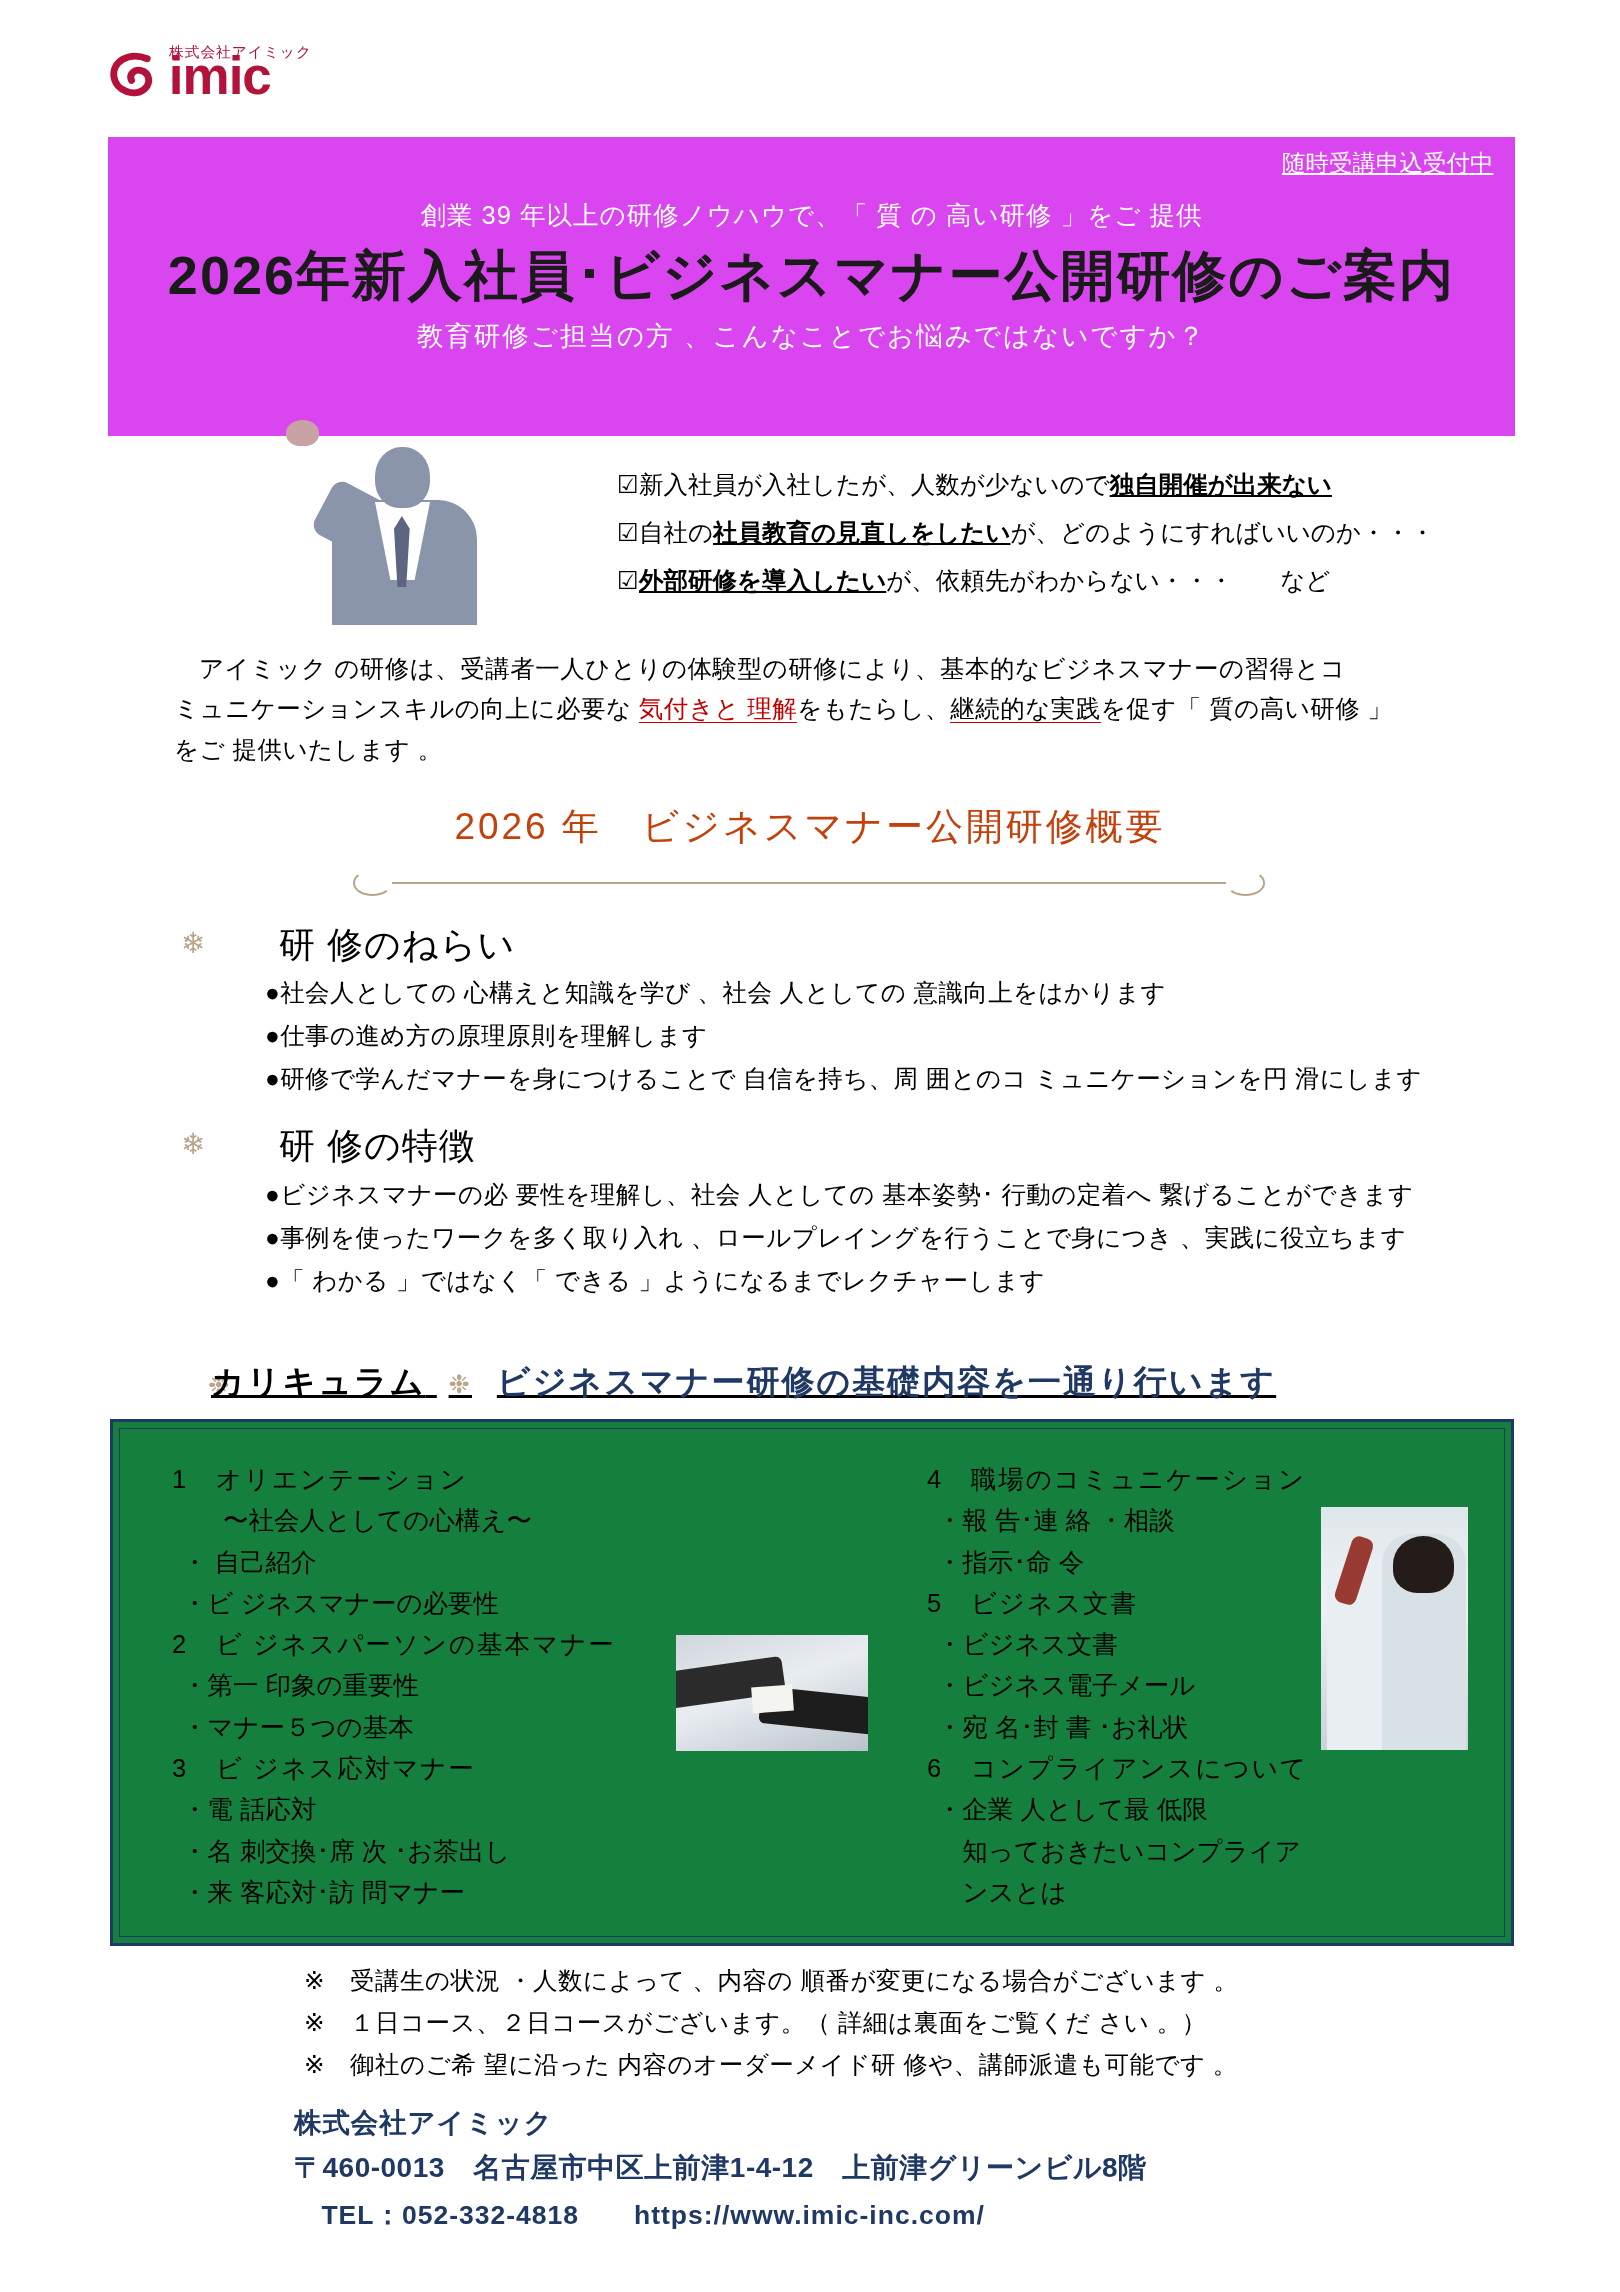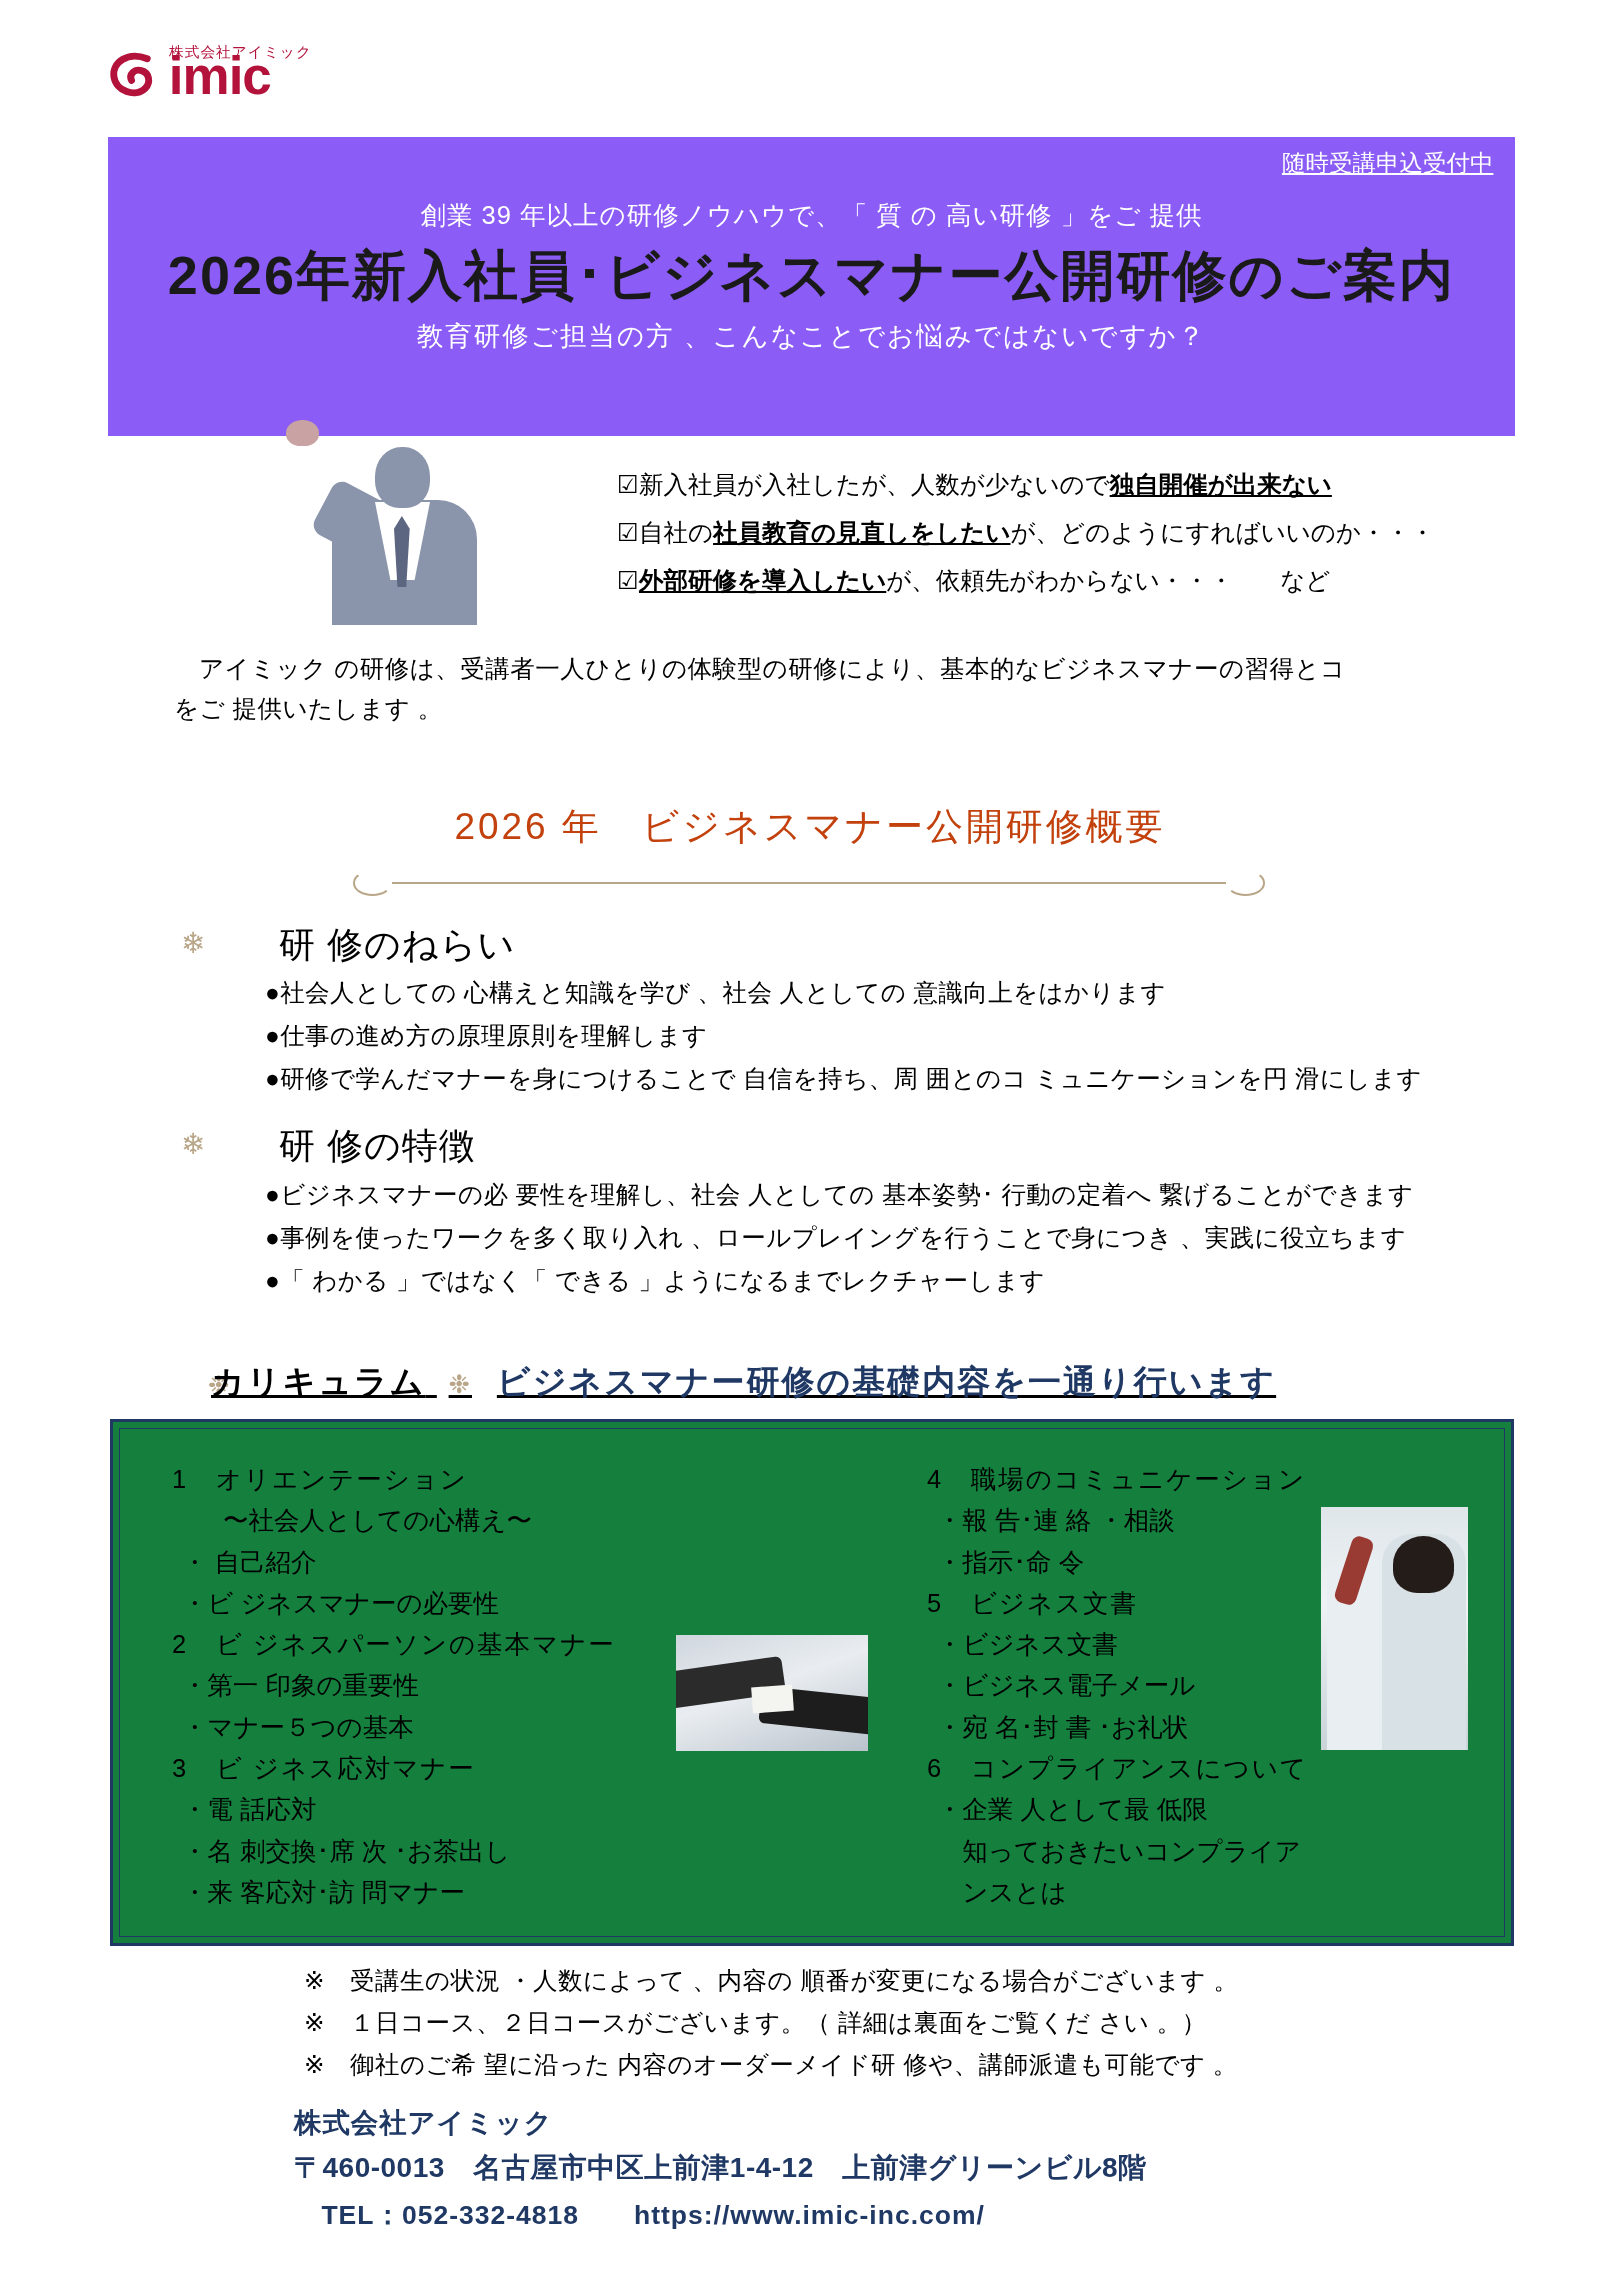--- a/index.html
+++ b/index.html
@@ -50,21 +50,21 @@
     line-height: 1;
     margin-left: 3.9px;
   }
 
   
   .banner {
     position: absolute;
     left: 108px; top: 137px;
     width: 1407px;
     height: 299px;
-    background: #8b5cf6;
+    background: #d946ef;
   }
   .banner-note {
     position: absolute;
     right: 21.6px; top: 9.8px;
     font-size: 23.5px;
     color: #ffffff;
     text-decoration: underline;
     white-space: nowrap;
   }
   .banner-line1 {
@@ -382,20 +382,21 @@
     <div class="row">
       <span>☑</span><span>自社の</span><span class="u">社員教育の見直しをしたい</span><span>が、どのようにすればいいのか・・・</span>
     </div>
     <div class="row">
       <span>☑</span><span></span><span class="u">外部研修を導入したい</span><span>が、依頼先がわからない・・・</span><span class="nado">など</span>
     </div>
   </div>
 
   <div class="intro">
     <div>　アイミック の研修は、受講者一人ひとりの体験型の研修により、基本的なビジネスマナーの習得とコ</div>
+    <div><span>ミュニケーションスキルの向上に必要な </span><span class="red-u">気付きと 理解</span><span>をもたらし、</span><span class="black-u">継続的な実践</span><span>を促す「 質の高い研修 」</span></div>
     <div>をご 提供いたします 。</div>
   </div>
 
   <div class="overview-title">2026 年　ビジネスマナー公開研修概要</div>
   <div class="flourish">
     <div class="curl-l"></div>
     <div class="bar"></div>
     <div class="curl-r"></div>
   </div>
 

